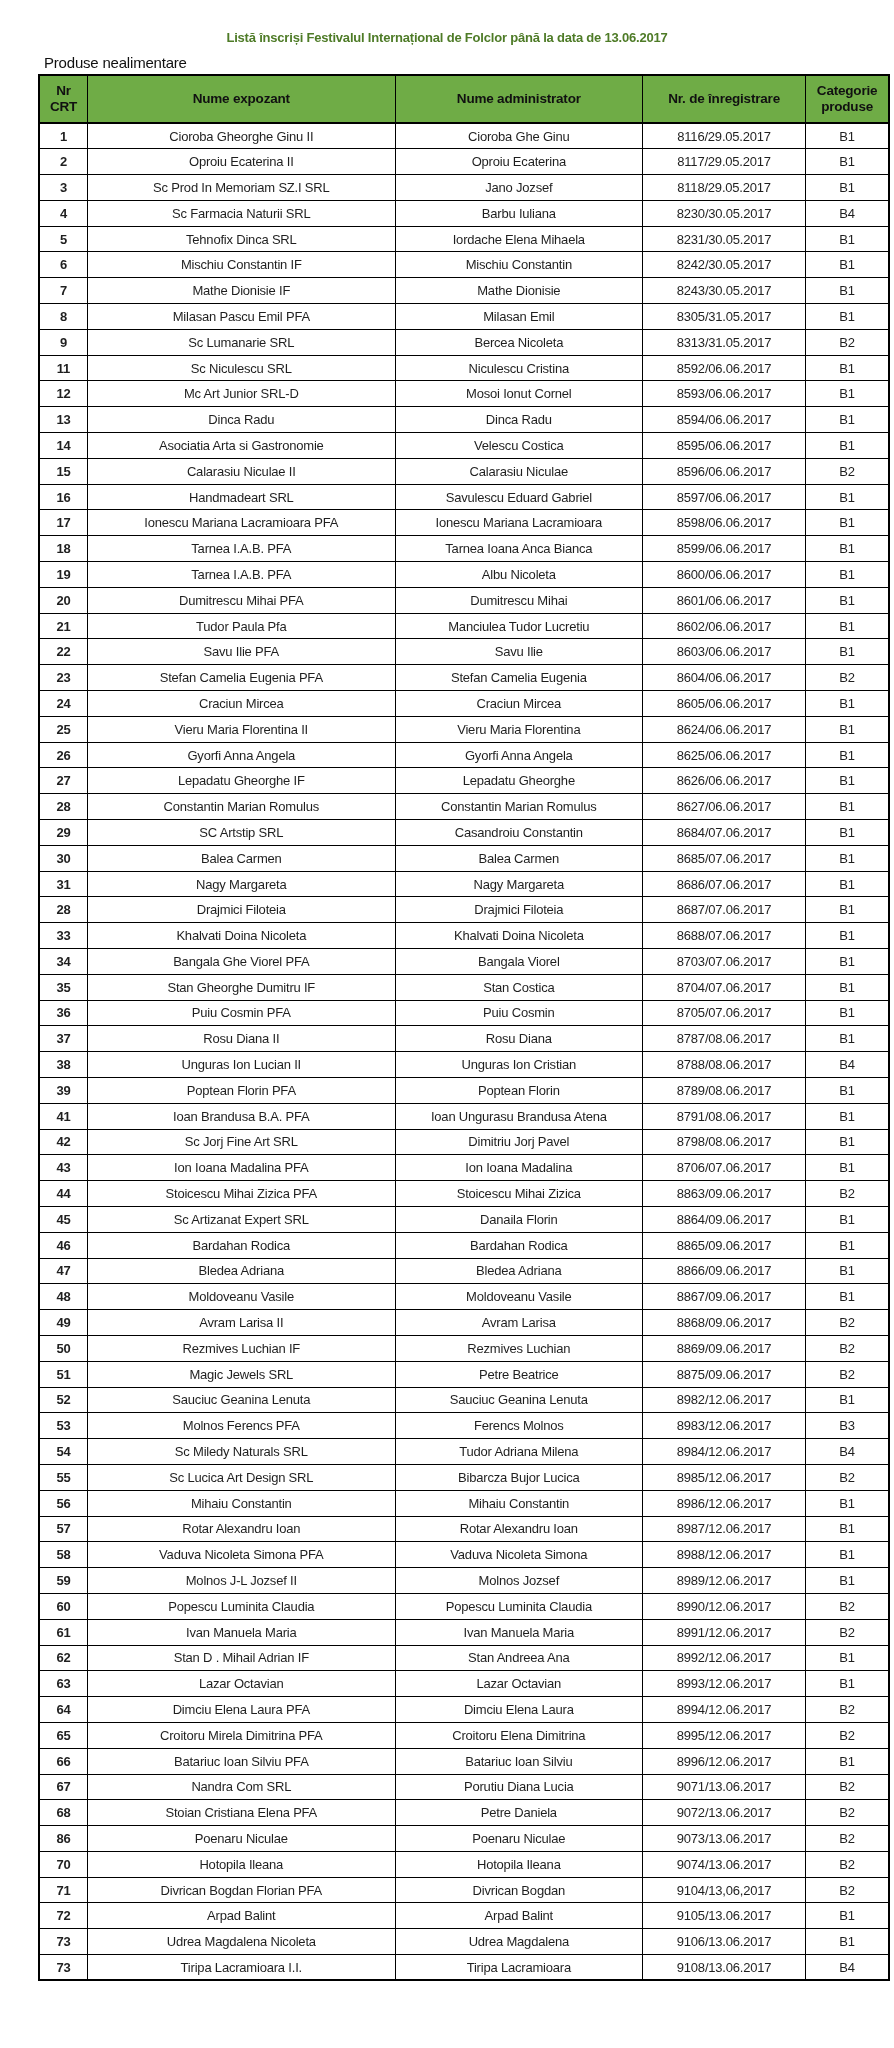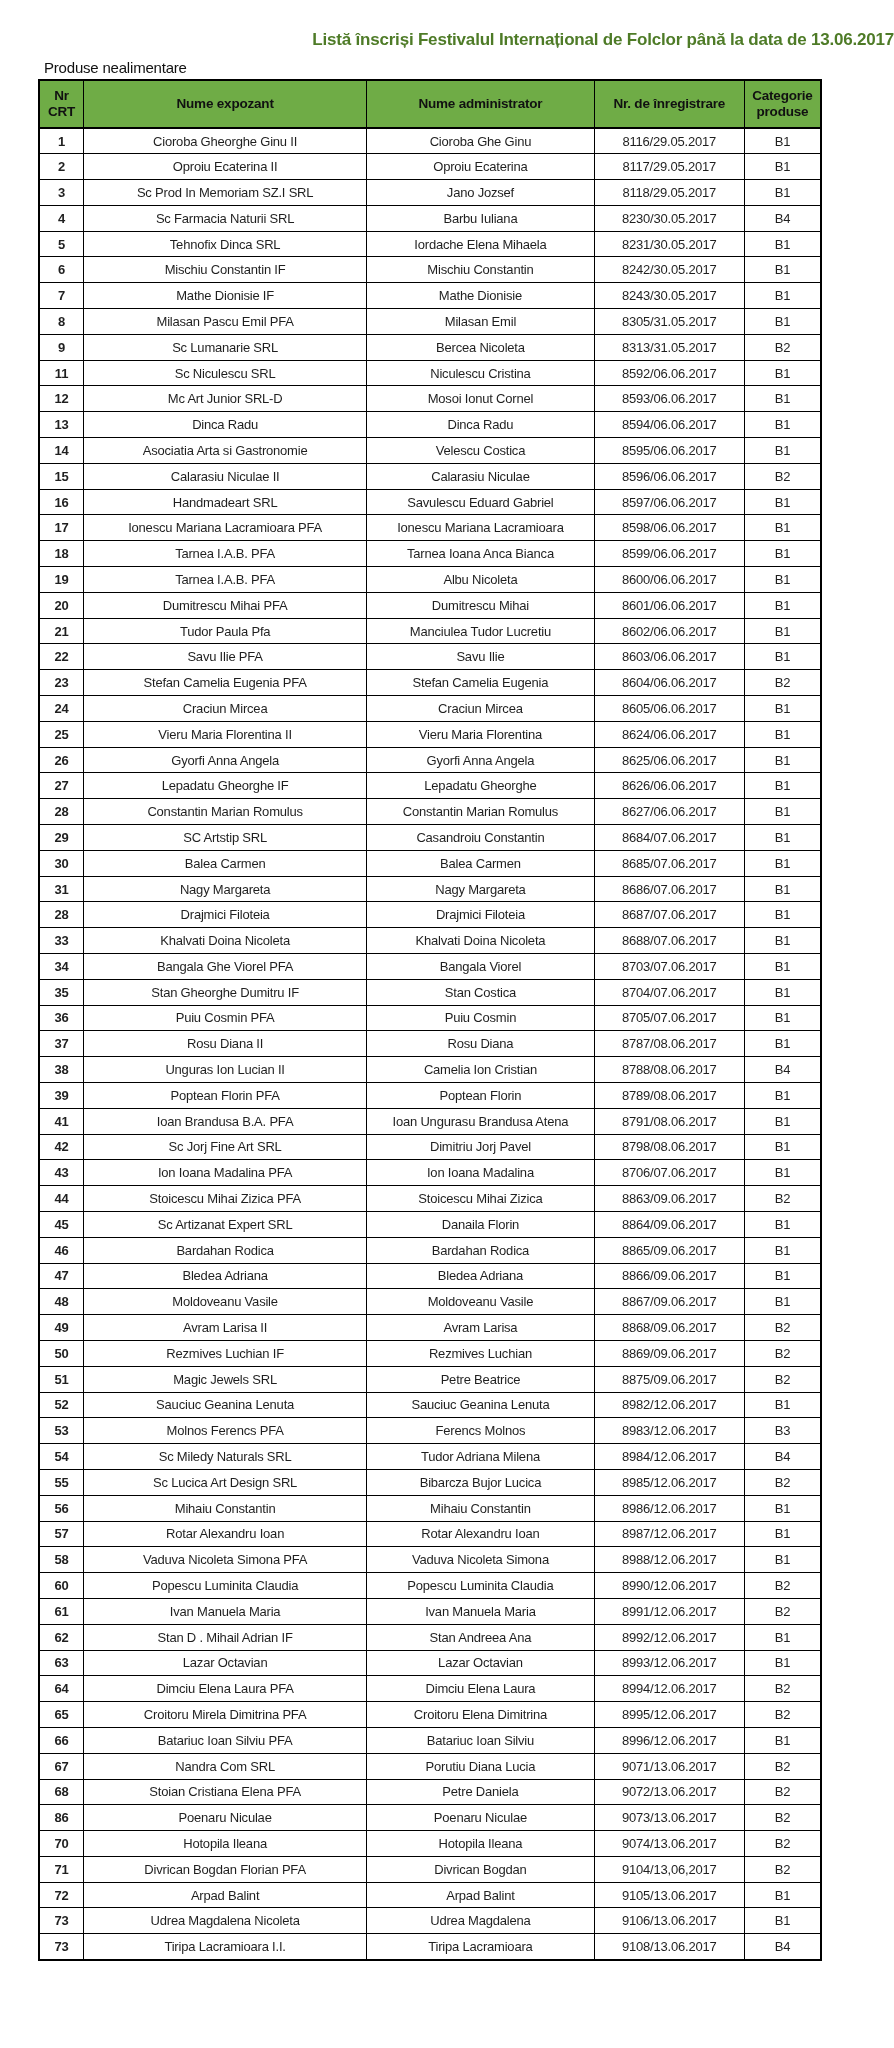--- a/index.html
+++ b/index.html
@@ -6,38 +6,38 @@
   html, body { background: #ffffff; }
   body {
     width: 894px;
     height: 2048px;
     font-family: "Liberation Sans", sans-serif;
     color: #1f1f1f;
     overflow: hidden;
   }
   .page { width: 894px; height: 2048px; padding-top: 30px; }
   .doc-title {
-    text-align: right;
-    font-size: 17px;
+    text-align: center;
+    font-size: 13px;
     font-weight: bold;
     color: #4e7b27;
     letter-spacing: -0.2px;
   }
   .section-label {
     margin: 9px 0 3px 44px;
     font-size: 15px;
     font-weight: normal;
     color: #111111;
     letter-spacing: -0.2px;
   }
   table.reg-table {
     border-collapse: collapse;
     table-layout: fixed;
     margin-left: 38px;
-    width: 784px;
+    width: 852px;
     border: 2px solid #000000;
   }
   .reg-table th, .reg-table td {
     border: 1px solid #000000;
     text-align: center;
     vertical-align: middle;
     overflow: hidden;
     white-space: nowrap;
     letter-spacing: -0.2px;
   }
@@ -332,21 +332,21 @@
         <tr>
           <td class="num">37</td>
           <td>Rosu Diana II</td>
           <td>Rosu Diana</td>
           <td>8787/08.06.2017</td>
           <td>B1</td>
         </tr>
         <tr>
           <td class="num">38</td>
           <td>Unguras Ion Lucian II</td>
-          <td>Camelia Ion Cristian</td>
+          <td>Unguras Ion Cristian</td>
           <td>8788/08.06.2017</td>
           <td>B4</td>
         </tr>
         <tr>
           <td class="num">39</td>
           <td>Poptean Florin PFA</td>
           <td>Poptean Florin</td>
           <td>8789/08.06.2017</td>
           <td>B1</td>
         </tr>
@@ -470,20 +470,27 @@
           <td>B1</td>
         </tr>
         <tr>
           <td class="num">58</td>
           <td>Vaduva Nicoleta Simona PFA</td>
           <td>Vaduva Nicoleta Simona</td>
           <td>8988/12.06.2017</td>
           <td>B1</td>
         </tr>
         <tr>
+          <td class="num">59</td>
+          <td>Molnos J-L Jozsef II</td>
+          <td>Molnos Jozsef</td>
+          <td>8989/12.06.2017</td>
+          <td>B1</td>
+        </tr>
+        <tr>
           <td class="num">60</td>
           <td>Popescu Luminita Claudia</td>
           <td>Popescu Luminita Claudia</td>
           <td>8990/12.06.2017</td>
           <td>B2</td>
         </tr>
         <tr>
           <td class="num">61</td>
           <td>Ivan Manuela Maria</td>
           <td>Ivan Manuela Maria</td>

